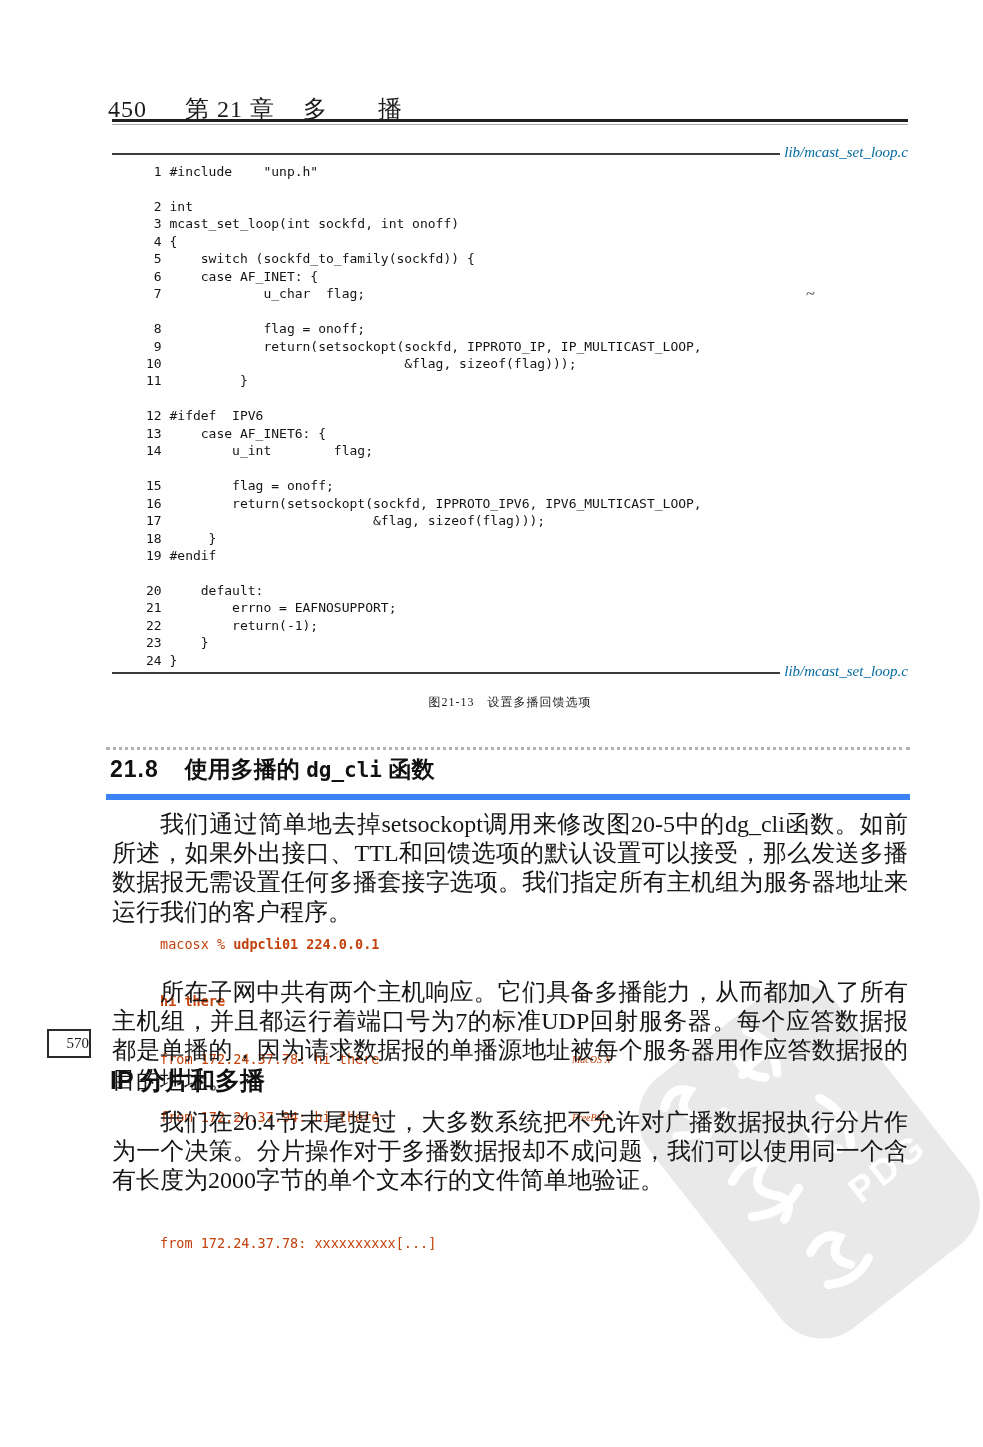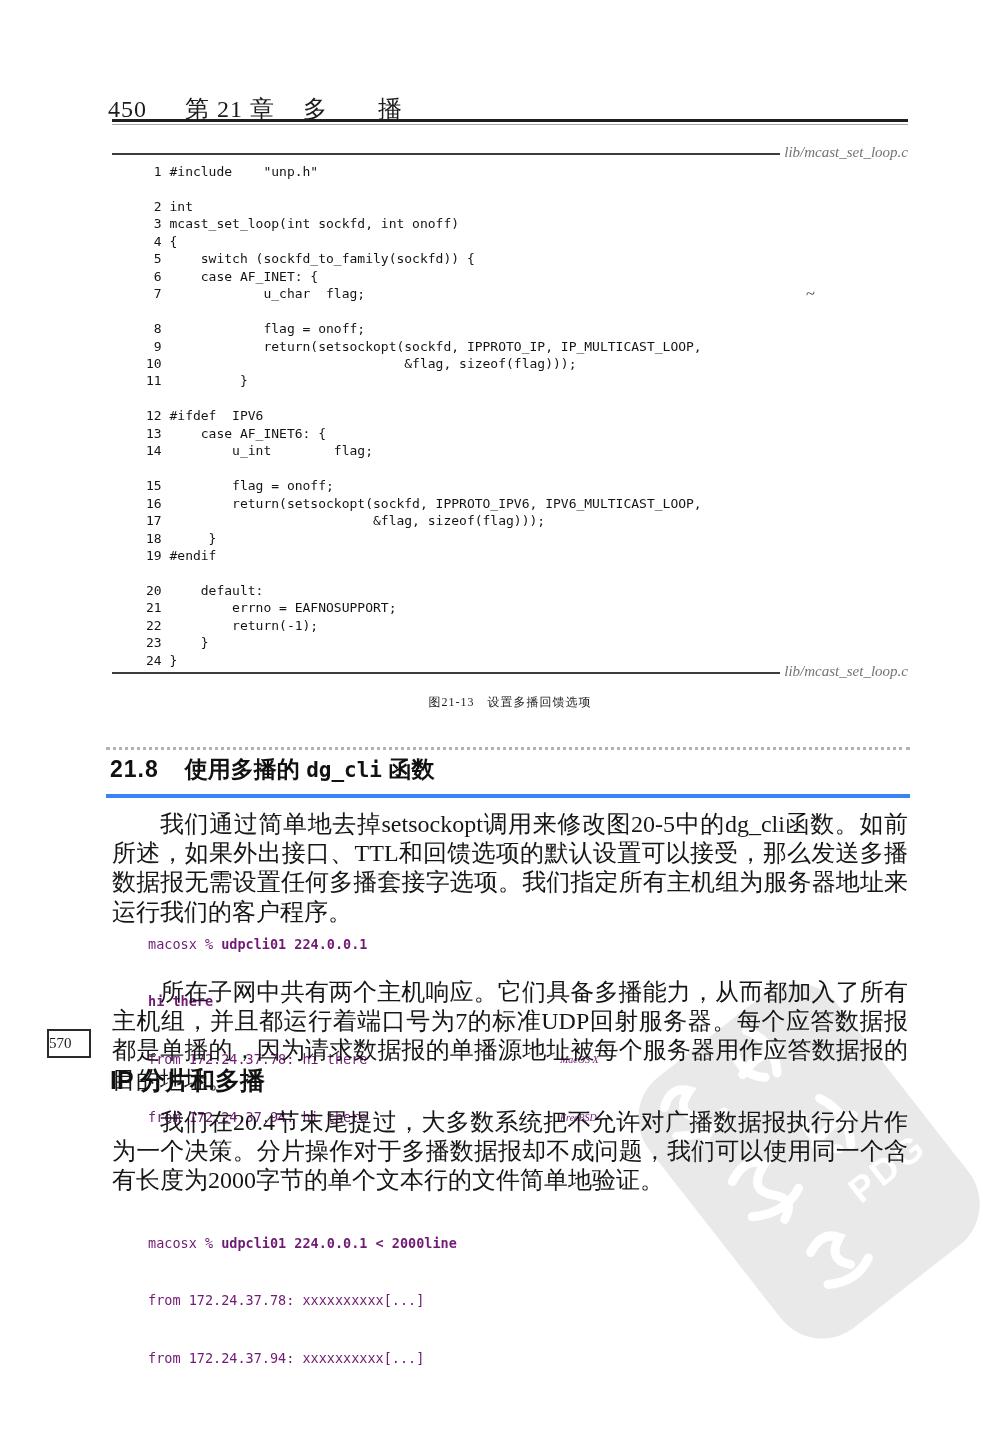--- a/index.html
+++ b/index.html
@@ -40,21 +40,21 @@
   .head-rule-1{position:absolute;left:112px;top:119px;width:796px;height:3px;background:#1f1f1f;}
   .head-rule-2{position:absolute;left:112px;top:124px;width:796px;height:1px;background:#a9a9a9;}
 
   
   .listing-rule{height:2px;background:#3c3c3c;}
   .rule-top{position:absolute;left:112px;top:153px;width:668px;}
   .rule-bottom{position:absolute;left:112px;top:672px;width:668px;}
   .file-label{
     position:absolute;width:200px;text-align:right;
     font-style:italic;font-size:15px;
-    font-family:"Liberation Serif", serif;color:#737373;
+    font-family:"Liberation Serif", serif;color:#0369a1;
   }
   .file-label.top{left:708px;top:144px;}
   .file-label.bottom{left:708px;top:663px;}
   .code-block{
     position:absolute;left:146px;top:163px;margin:0;
     font-family:"DejaVu Sans Mono", monospace;
     font-size:13px;line-height:17.45px;color:#141414;
     white-space:pre;
   }
   .scan-tilde{
@@ -63,62 +63,62 @@
   }
   .figure-caption{
     position:absolute;left:112px;top:694px;width:796px;
     text-align:center;font-size:12px;letter-spacing:1px;
   }
 
   
   .section-heading{
     position:absolute;left:106px;top:747px;width:804px;
     border-top:3px dotted #b2b2b2;
-    border-bottom:4px solid #3b82f6;
+    border-bottom:6px solid #3b82f6;
     padding:4px 0 9px 0;
     font-family:"Liberation Sans", sans-serif;
     font-weight:bold;font-size:23px;color:#111;
   }
   .section-heading .num{margin-left:4px;margin-right:26px;letter-spacing:1px;}
   .section-heading .code-word{font-family:"DejaVu Sans Mono", monospace;font-weight:bold;font-size:21px;}
 
   
   .para{
     position:absolute;left:112px;width:796px;
     font-size:24px;line-height:29.2px;
     text-align:justify;text-indent:2em;color:#161616;
   }
   .p1{top:810px;}
   .p2{top:978px;}
   .p3{top:1108px;}
 
   
   .console{
-    position:absolute;left:148px;
+    position:absolute;left:160px;
     font-family:"DejaVu Sans Mono", monospace;
-    font-size:13.5px;line-height:19.3px;color:#701a75;
+    font-size:13.5px;line-height:19.3px;color:#c2410c;
     white-space:pre;
   }
   .c1{top:896px;}
   .c2{top:1195px;}
   .console .row{position:relative;}
   .console .b{font-weight:bold;}
   .console .note{
     position:absolute;left:412px;top:0;
     font-family:"Liberation Serif", serif;
     font-style:italic;font-weight:400;font-size:10px;
     white-space:nowrap;
   }
 
   
   .margin-box{
     position:absolute;left:47px;top:1029px;
     width:40px;height:25px;
     border:2px solid #2a2a2a;
-    font-size:15px;text-align:left;line-height:25px;
+    font-size:15px;text-align:right;line-height:25px;
     font-family:"Liberation Serif", serif;
   }
 
   
   .subsection-heading{
     position:absolute;left:110px;top:1064px;
     font-family:"Liberation Sans", sans-serif;
     font-weight:bold;font-size:25px;color:#111;
   }
 </style>
@@ -206,19 +206,17 @@
 
     <div class="para p2">所在子网中共有两个主机响应。它们具备多播能力，从而都加入了所有主机组，并且都运行着端口号为7的标准UDP回射服务器。每个应答数据报都是单播的，因为请求数据报的单播源地址被每个服务器用作应答数据报的目的地址。</div>
 
     <div class="margin-box">570</div>
 
     <div class="subsection-heading">IP 分片和多播</div>
 
     <div class="para p3">我们在20.4节末尾提过，大多数系统把不允许对广播数据报执行分片作为一个决策。分片操作对于多播数据报却不成问题，我们可以使用同一个含有长度为2000字节的单个文本行的文件简单地验证。</div>
 
     <div class="console c2">
-      <div class="row"><span>macosx % </span><span class="b">udpcli01 224.0.0.1 &lt; 2000line</span></div>
       <div class="row"><span>from 172.24.37.78: xxxxxxxxxx[...]</span></div>
-      <div class="row"><span>from 172.24.37.94: xxxxxxxxxx[...]</span></div>
     </div>
 
   </div>
 </div>
 
 </body></html>

